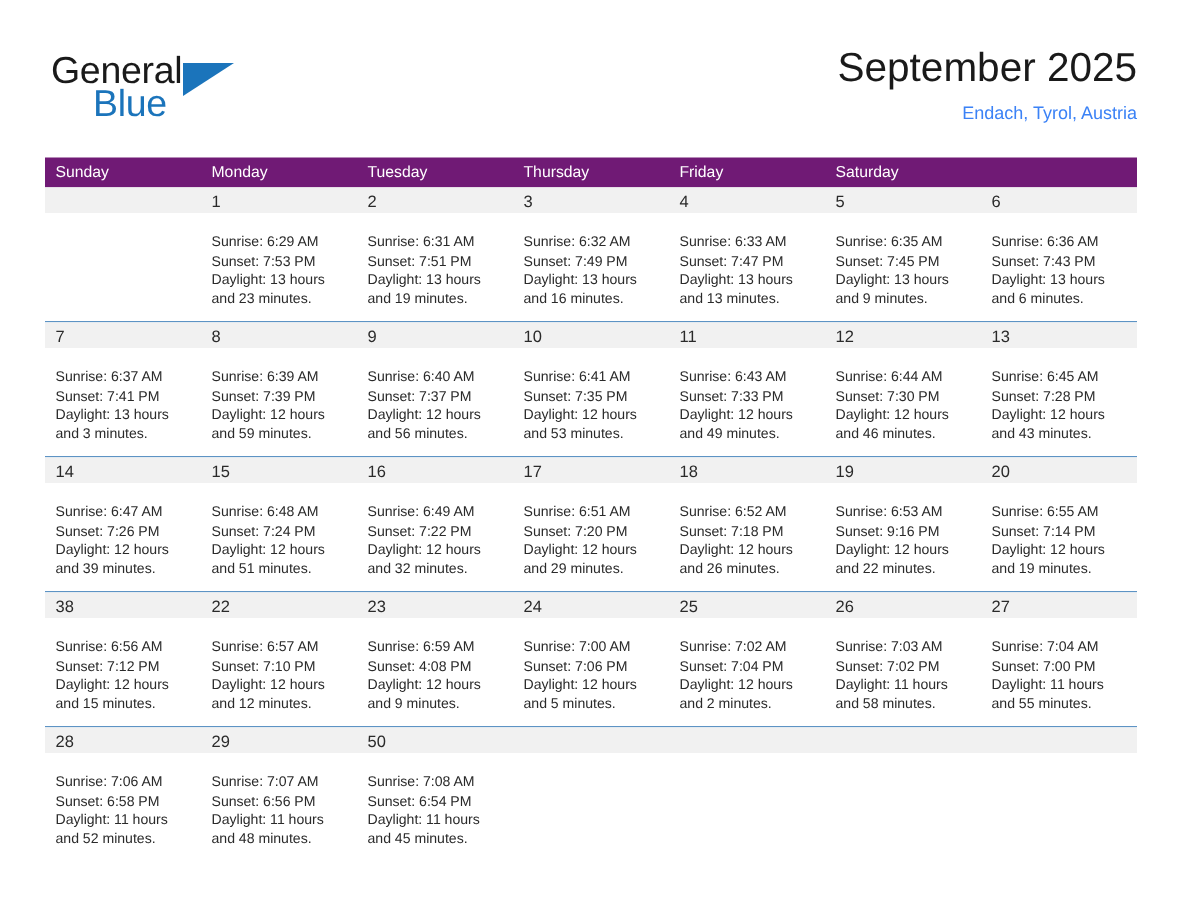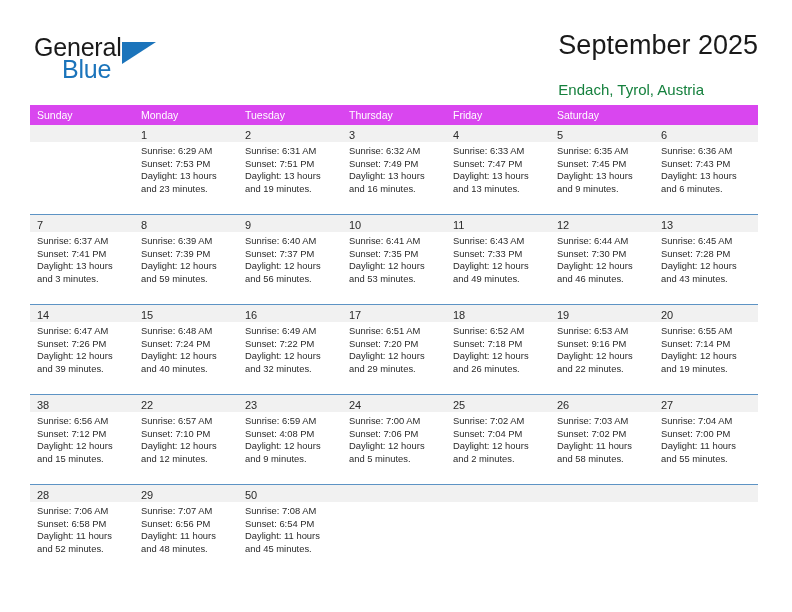--- a/index.html
+++ b/index.html
@@ -60,46 +60,46 @@
     width: 0;
     height: 0;
     border-left: 34px solid #1b74bb;
     border-bottom: 22px solid transparent;
   }
 
   .title-block {
     position: absolute;
     right: 34px;
     top: 28px;
-    text-align: left;
+    text-align: right;
   }
   .cal-title {
     font-size: 27px;
     color: #1a1a1a;
     line-height: 34px;
     white-space: nowrap;
   }
   .cal-subtitle {
-    margin-top: 18px;
-    font-size: 15px;
-    color: #15803d;
+    margin-top: 4px;
+    font-size: 12px;
+    color: #3b82f6;
     line-height: 19px;
     white-space: nowrap;
   }
 
   
   .calendar {
     position: absolute;
     left: 30px;
     top: 105px;
     width: 728px;
   }
   .weekday-row {
     display: flex;
-    background: #d946ef;
+    background: #701a75;
     height: 20px;
   }
   .weekday-cell {
     width: 104px;
     box-sizing: border-box;
     padding-left: 7px;
     color: #ffffff;
     font-size: 10.5px;
     line-height: 20px;
     white-space: nowrap;
@@ -125,21 +125,21 @@
     background: #f1f1f1;
     box-sizing: border-box;
     padding-left: 7px;
   }
   .day-num {
     font-size: 11px;
     color: #2a2a2a;
     line-height: 17px;
   }
   .day-body {
-    padding: 3px 7px 0 7px;
+    padding: 13px 7px 0 7px;
   }
   .day-line {
     font-size: 9.4px;
     color: #2a2a2a;
     line-height: 12.6px;
     white-space: nowrap;
   }
   .day-cell.empty .day-num-band {
     background: #f1f1f1;
   }
@@ -310,21 +310,21 @@
               <div class="day-line">Daylight: 12 hours</div>
               <div class="day-line">and 39 minutes.</div>
             </div>
           </div>
           <div class="day-cell">
             <div class="day-num-band"><span class="day-num">15</span></div>
             <div class="day-body">
               <div class="day-line">Sunrise: 6:48 AM</div>
               <div class="day-line">Sunset: 7:24 PM</div>
               <div class="day-line">Daylight: 12 hours</div>
-              <div class="day-line">and 40 minutes.</div>
+              <div class="day-line">and 51 minutes.</div>
             </div>
           </div>
           <div class="day-cell">
             <div class="day-num-band"><span class="day-num">16</span></div>
             <div class="day-body">
               <div class="day-line">Sunrise: 6:49 AM</div>
               <div class="day-line">Sunset: 7:22 PM</div>
               <div class="day-line">Daylight: 12 hours</div>
               <div class="day-line">and 32 minutes.</div>
             </div>

